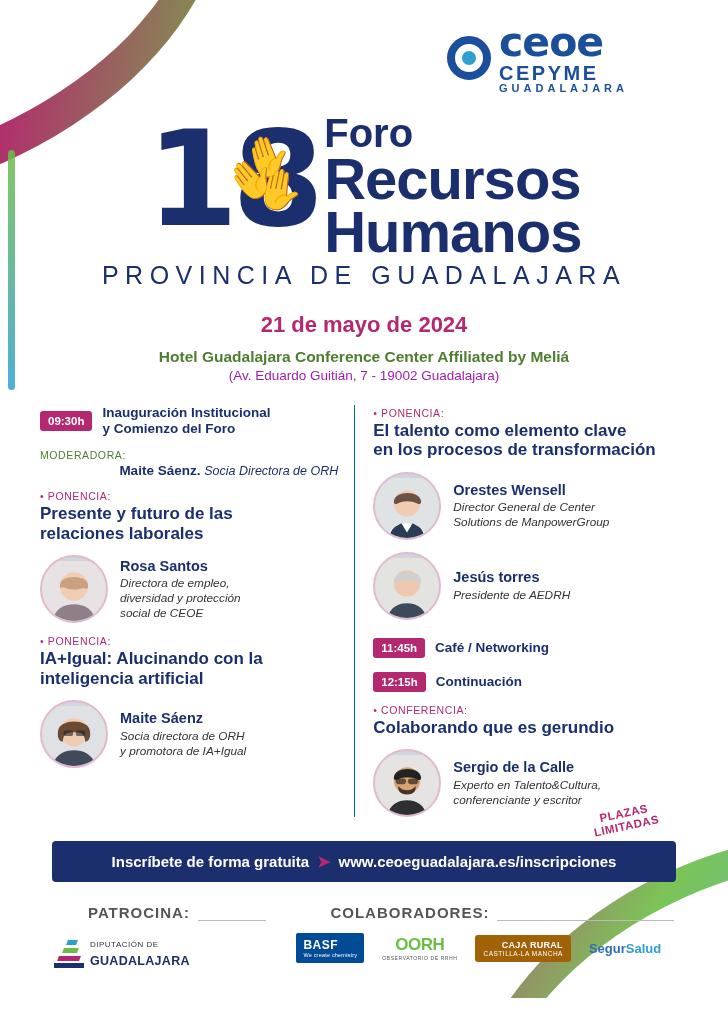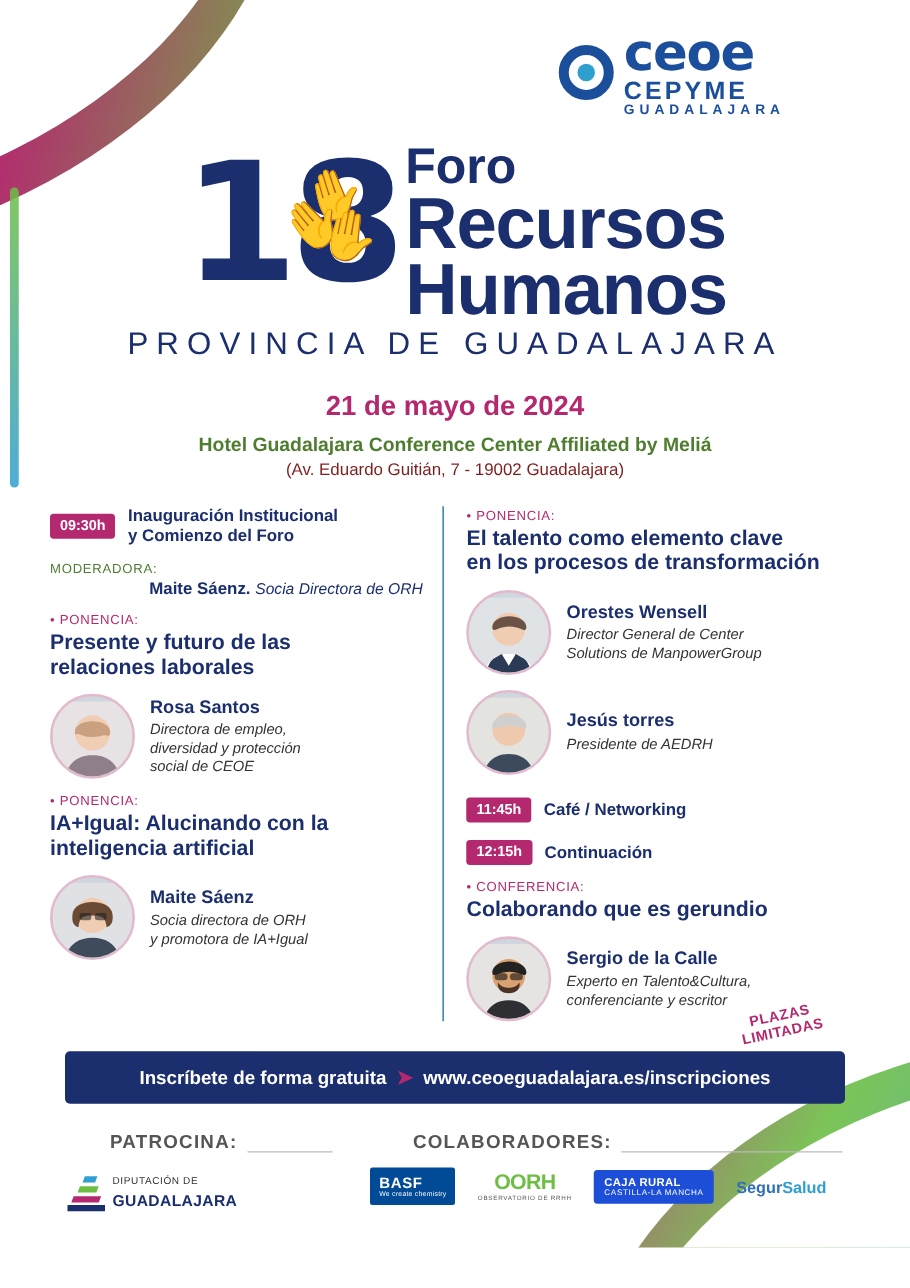--- a/index.html
+++ b/index.html
@@ -90,21 +90,21 @@
   .t-rec { font-size: 58px; font-weight: bold; color: #1b2e6e; line-height: .92; letter-spacing: -1px; }
   .t-hum { font-size: 58px; font-weight: bold; color: #1b2e6e; line-height: .92; letter-spacing: -1px; }
   .t-prov {
     text-align: center; font-size: 25px; color: #1b2e6e; letter-spacing: 6.5px;
     margin-top: 2px;
   }
   .date {
     text-align: center; font-size: 22px; font-weight: bold; color: #b4286f; margin-top: 22px;
   }
   .venue { text-align: center; font-size: 15.5px; font-weight: bold; color: #4e7d2f; margin-top: 10px; }
-  .venue-sub { text-align: center; font-size: 13.5px; color: #7f1d1d; margin-top: 2px; }
+  .venue-sub { text-align: center; font-size: 13.5px; color: #a21caf; margin-top: 2px; }
 
   
   .program {
     display: flex; gap: 18px; margin-top: 22px; padding: 0 14px;
   }
   .col { width: 50%; position: relative; }
   .col.left { padding-right: 16px; border-right: 1px solid #0369a1; }
   .slot {
     display: flex; align-items: center; gap: 10px; margin-bottom: 6px;
   }
@@ -164,21 +164,21 @@
   .dip-mark i:nth-child(4){ left:13px; bottom:23px; width:10px; height:5px; background:#2f9fd0; transform: skewX(-20deg);}
   .dip-text .l1 { font-size: 8px; color: #333; letter-spacing: .5px; }
   .dip-text .l2 { font-size: 12.5px; font-weight: bold; color: #1b2e6e; letter-spacing: .3px; }
   .basf { background: #004a96; color: #fff; padding: 5px 7px; border-radius: 2px; text-align: left; }
   .basf .b1 { font-size: 12px; font-weight: bold; letter-spacing: .5px; }
   .basf .b2 { font-size: 5.5px; letter-spacing: .2px; }
   .orh { text-align: center; }
   .orh .o1 { font-size: 17px; font-weight: bold; color: #1b2e6e; letter-spacing: -.5px; }
   .orh .o1 span { color: #6dbe45; }
   .orh .o2 { font-size: 5px; color: #555; letter-spacing: .6px; }
-  .caja { background: #1d4ed8; color: #fff; border-radius: 3px; padding: 5px 8px; text-align: left; }
+  .caja { background: #a16207; color: #fff; border-radius: 3px; padding: 5px 8px; text-align: right; }
   .caja .c1 { font-size: 9px; font-weight: bold; letter-spacing: .3px; }
   .caja .c2 { font-size: 6.5px; letter-spacing: .5px; }
   .segur { text-align: center; }
   .segur .s1 { font-size: 13px; font-weight: bold; color: #2f6fb5; }
   .segur .s1 b { color: #2f9fd0; }
 </style>
 </head>
 <body>
 
 <div class="poster">

